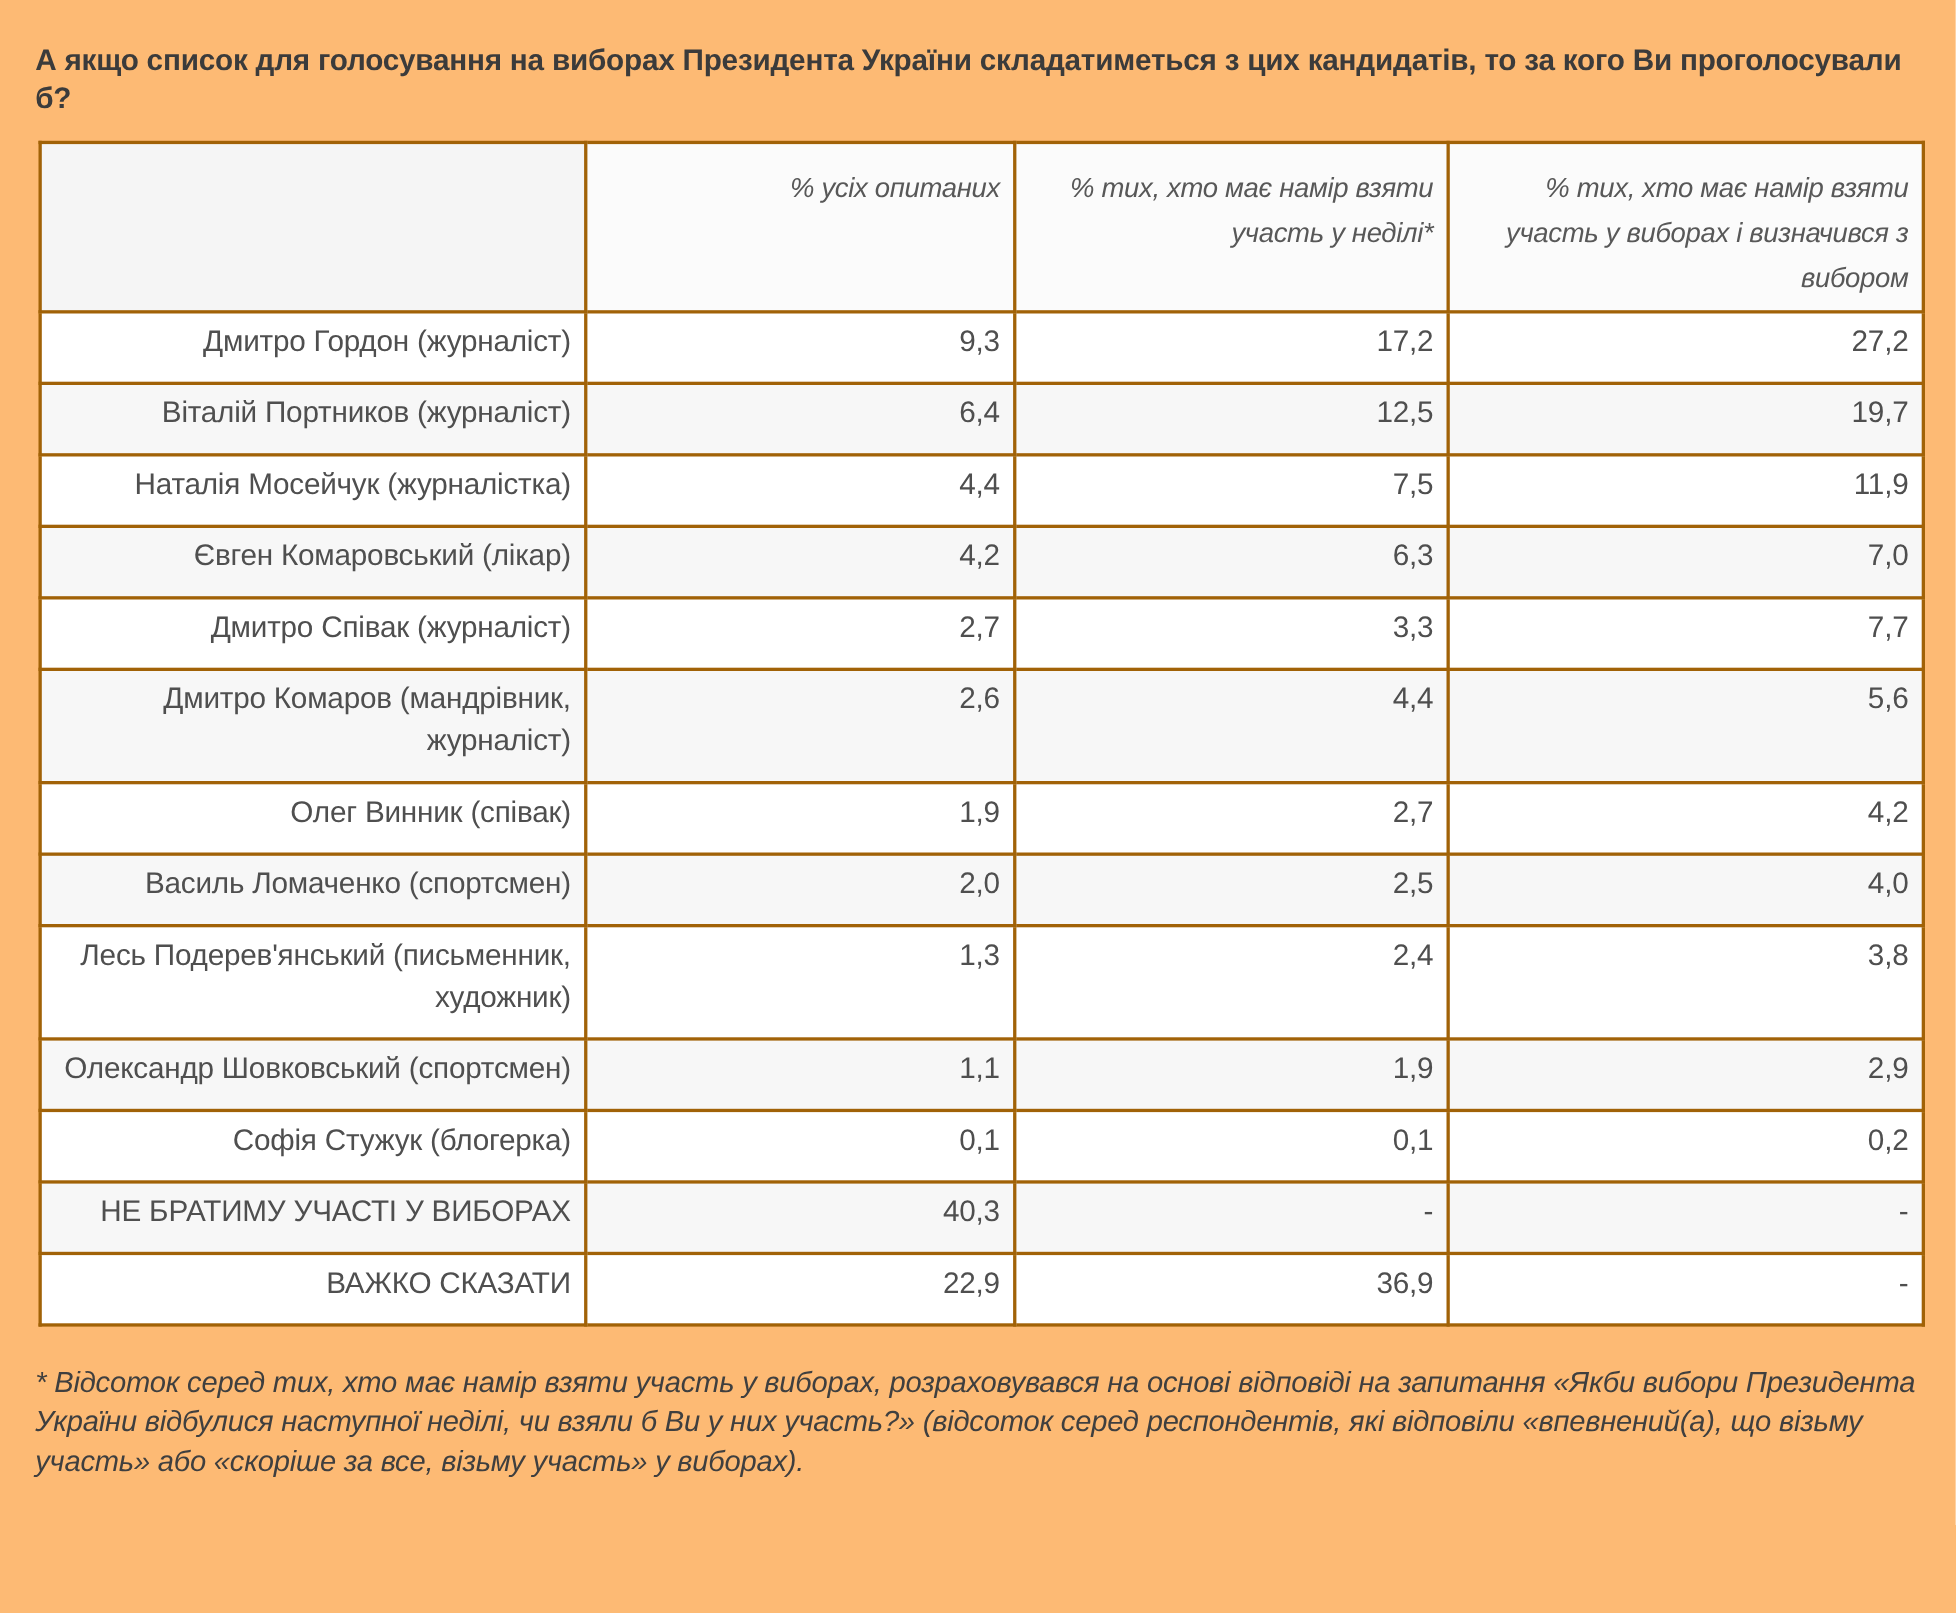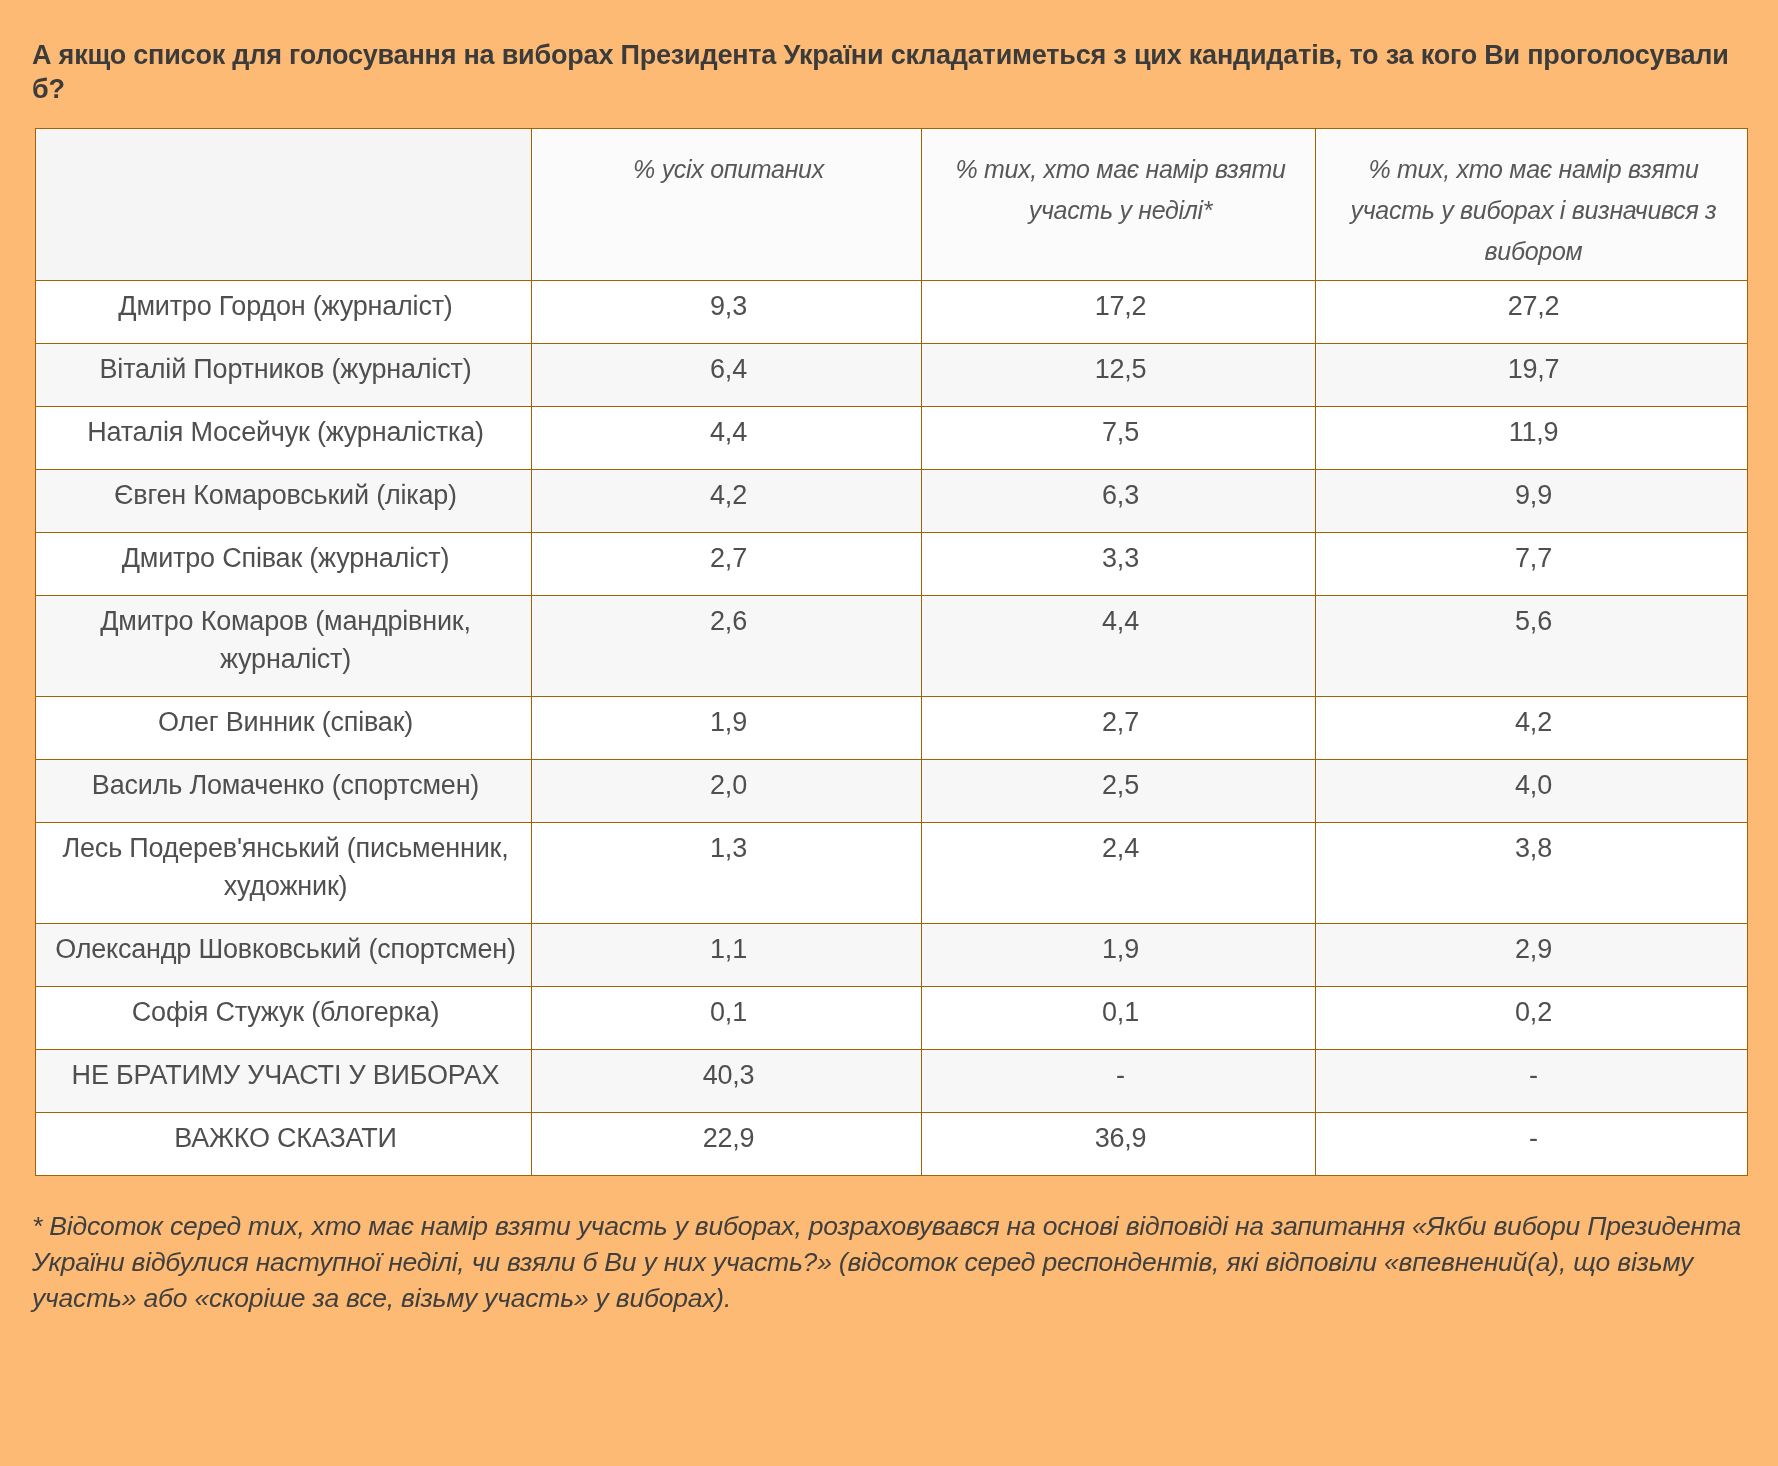--- a/index.html
+++ b/index.html
@@ -23,23 +23,23 @@
     color: #3b3b3b;
     letter-spacing: -0.2px;
   }
   table.poll-table {
     margin: 22px 0 0 35px;
     width: 1712px;
     border-collapse: collapse;
     table-layout: fixed;
   }
   .poll-table th, .poll-table td {
-    border: 1px solid #a16207;
+    border: 3px solid #a16207;
     vertical-align: top;
-    text-align: center;
+    text-align: right;
     box-sizing: border-box;
   }
   .poll-table thead th {
     font-style: italic;
     font-weight: 400;
     font-size: 25px;
     line-height: 41px;
     color: #585858;
     padding: 20px 12px 8px 16px;
     letter-spacing: -0.3px;
@@ -110,21 +110,21 @@
         <tr>
           <td>Наталія Мосейчук (журналістка)</td>
           <td>4,4</td>
           <td>7,5</td>
           <td>11,9</td>
         </tr>
         <tr>
           <td>Євген Комаровський (лікар)</td>
           <td>4,2</td>
           <td>6,3</td>
-          <td>9,9</td>
+          <td>7,0</td>
         </tr>
         <tr>
           <td>Дмитро Співак (журналіст)</td>
           <td>2,7</td>
           <td>3,3</td>
           <td>7,7</td>
         </tr>
         <tr>
           <td>Дмитро Комаров (мандрівник, журналіст)</td>
           <td>2,6</td>

